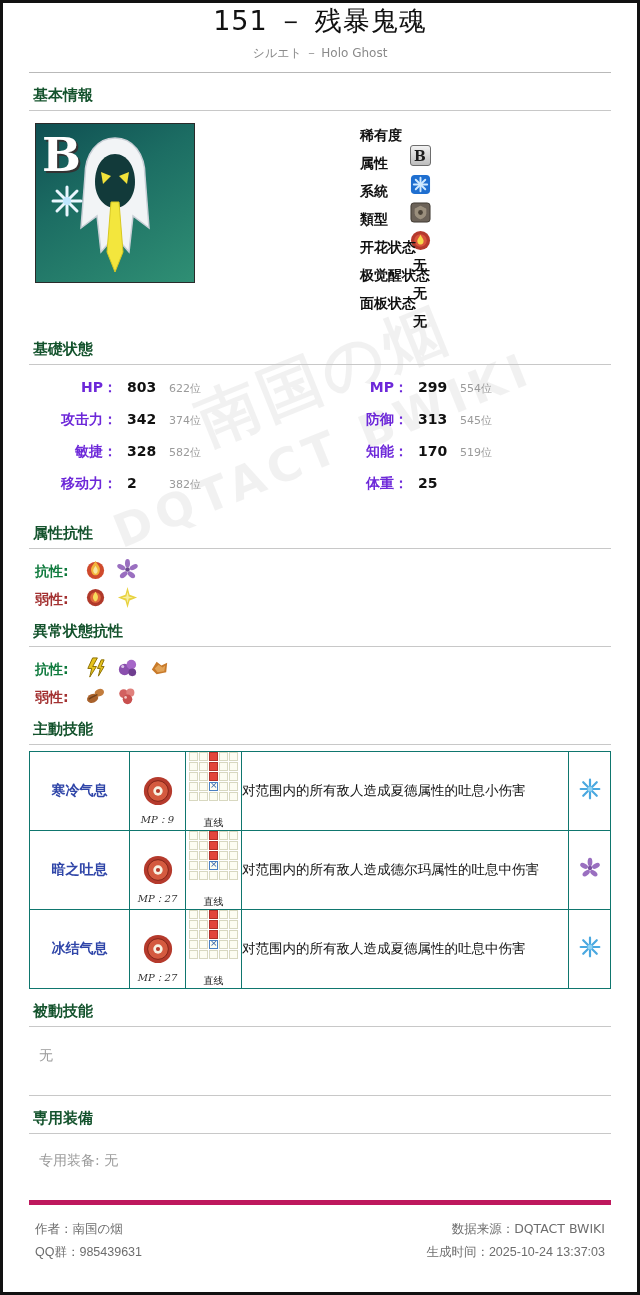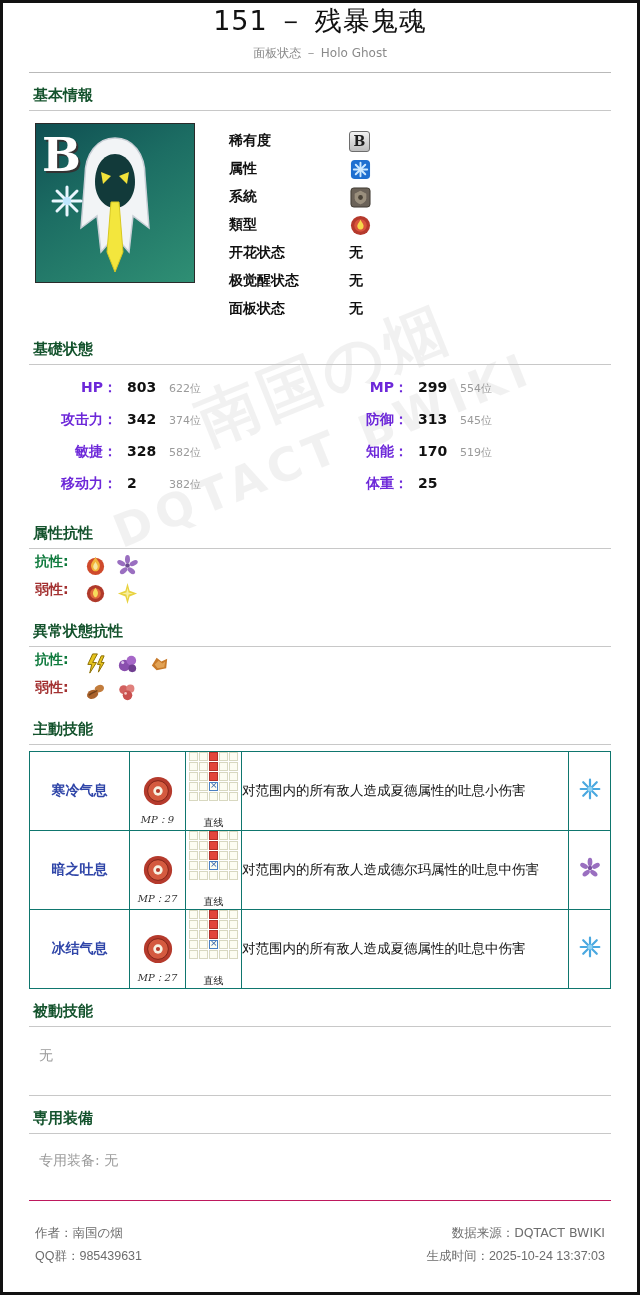--- a/index.html
+++ b/index.html
@@ -85,20 +85,21 @@
     font-family: "DejaVu Serif", serif;
   }
   .portrait .elem-badge {
     position: absolute; left: 14px; top: 60px;
     width: 34px; height: 34px;
   }
   .info-table { flex: 1; padding-left: 34px; padding-top: 4px; }
   .info-line {
     display: flex; align-items: center;
     height: 28px;
+    flex-direction: column;
   }
   .info-label {
     width: 120px;
     font-size: 14px; color: #111; font-weight: bold;
   }
   .info-val {
     font-size: 14px; color: #111; font-weight: bold;
     display: flex; align-items: center;
   }
   .icon-box {
@@ -126,21 +127,21 @@
     width: 88px; text-align: right;
     font-size: 14px; color: #6d28d9; font-weight: bold;
   }
   .stat-val {
     width: 52px; text-align: left; padding-left: 10px;
     font-size: 14px; color: #111; font-weight: bold;
   }
   .stat-rank { font-size: 11px; color: #9a9a9a; }
 
   
-  .res-row { display: flex; align-items: flex-start; height: 28px; padding-left: 6px; }
+  .res-row { display: flex; align-items: flex-end; height: 28px; padding-left: 6px; }
   .res-label { width: 48px; font-size: 14px; font-weight: bold; }
   .res-label.good { color: #0f7a3d; }
   .res-label.bad  { color: #a33131; }
   .res-icons { display: flex; gap: 8px; align-items: center; }
   .res-icons .icon-box { width: 24px; height: 24px; }
 
   
   .skill-table {
     width: 100%;
     border-collapse: collapse;
@@ -205,41 +206,41 @@
     padding: 16px 8px 22px 10px;
   }
   .equip-text {
     font-size: 14px; color: #9b9b9b;
     padding: 14px 8px 20px 10px;
   }
   .spacer-line { border-top: 1px solid #c8c8c8; margin: 8px 0 0 0; }
 
   
   .footer {
-    border-top: 1px solid #be185d;
+    border-top: 5px solid #be185d;
     margin: 10px 0 0 0;
-    padding: 20px 6px 14px 6px;
+    padding: 12px 6px 14px 6px;
     display: flex; justify-content: space-between;
   }
   .footer .col { font-size: 12.5px; color: #6d6d6d; line-height: 1.9; }
   .footer .col.right { text-align: right; }
   .mono { font-family: Liberation Sans, sans-serif; }
 </style>
 </head>
 <body>
 
 <div class="page">
 
   <div class="watermark">南国の烟</div>
   <div class="watermark second">DQTACT BWIKI</div>
 
   <div class="content">
 
     <div class="title">151 － 残暴鬼魂</div>
-    <div class="subtitle">面板状态 － Holo Ghost</div>
+    <div class="subtitle">シルエト － Holo Ghost</div>
   </div>
   <div class="hrule"></div>
 
   <div class="content">
 
     <div class="sec-title">基本情報</div>
     <div class="sec-line"></div>
 
     <div class="basic-row">
 

